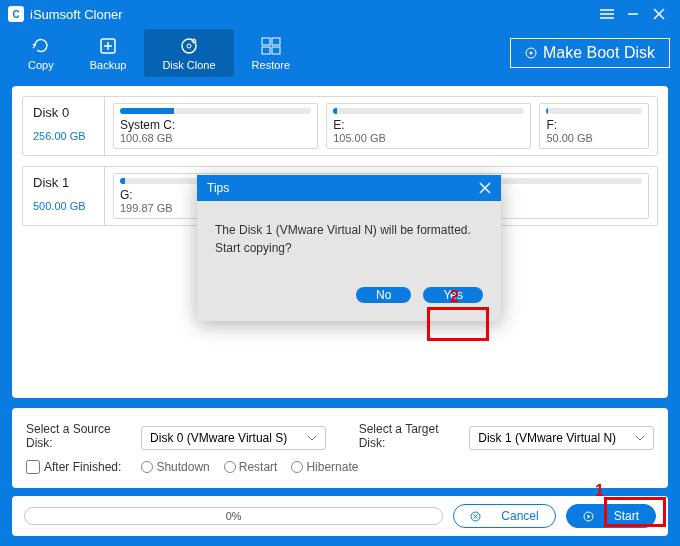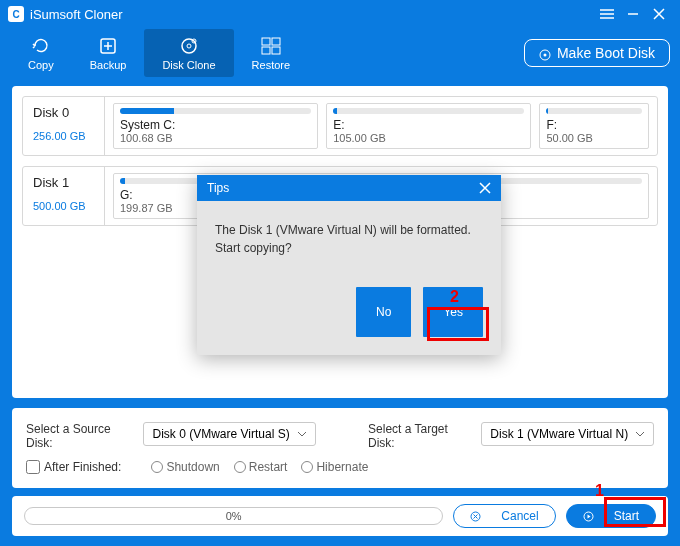--- a/index.html
+++ b/index.html
@@ -6,55 +6,55 @@
 body{width:680px;height:546px;background:#0a7be0;overflow:hidden;position:relative;font-size:12px}
 .titlebar{height:28px;background:#0a7be0;color:#fff;display:flex;align-items:center;padding:0 8px}
 .titlebar .logo{width:16px;height:16px;background:#fff;border-radius:3px;display:flex;align-items:center;justify-content:center;color:#0a7be0;font-size:10px;font-weight:bold;margin-right:6px}
 .titlebar .title{font-size:13px;flex:1}
 .titlebar .win-btn{width:26px;height:26px;display:flex;align-items:center;justify-content:center;color:#fff;cursor:pointer}
 .toolbar{height:50px;background:#0a7be0;display:flex;align-items:center;padding:0 10px}
 .tool-btn{display:flex;flex-direction:column;align-items:center;justify-content:center;color:#fff;padding:4px 18px;height:48px;cursor:pointer;border-radius:3px}
 .tool-btn.active{background:#0662b3}
 .tool-btn .ico{font-size:18px;height:22px;display:flex;align-items:center}
 .tool-btn .lbl{font-size:11px;margin-top:2px}
-.boot-btn{margin-left:auto;border:1px solid #fff;color:#fff;padding:5px 14px;border-radius:8px;font-size:14px;cursor:pointer;display:flex;align-items:flex-end;gap:6px}
+.boot-btn{margin-left:auto;border:1px solid #fff;color:#fff;padding:5px 14px;border-radius:0;font-size:16px;cursor:pointer;display:flex;align-items:center;gap:6px}
 .content{position:absolute;left:12px;right:12px;top:86px;bottom:58px;display:flex;flex-direction:column;gap:10px}
 .panel{background:#fff;border-radius:4px;padding:10px}
 .disks-panel{flex:1;overflow:hidden}
 .disk-row{border:1px solid #d8d8d8;border-radius:3px;display:flex;margin-bottom:10px}
 .disk-head{width:82px;padding:8px 10px;border-right:1px solid #d8d8d8}
 .disk-head .dn{font-size:13px;color:#222;margin-bottom:10px}
 .disk-head .ds{font-size:11px;color:#0a7be0}
 .parts{flex:1;display:flex;padding:6px 8px;gap:8px}
 .part{border:1px solid #d8d8d8;border-radius:2px;flex:1;padding:4px 6px}
 .part .bar{height:6px;background:#e8e8e8;border-radius:3px;margin-bottom:4px;overflow:hidden}
 .part .bar .fill{height:100%;background:#0a7be0}
 .part .pn{font-size:12px;color:#222}
 .part .ps{font-size:11px;color:#666}
 .ctrl-panel{padding:14px 14px}
-.ctrl-row{display:flex;align-items:flex-start;gap:20px;margin-bottom:10px}
+.ctrl-row{display:flex;align-items:flex-end;gap:10px;margin-bottom:10px}
 .sel-lbl{font-size:12px;color:#333}
 .sel{border:1px solid #c9c9c9;border-radius:3px;padding:4px 8px;display:flex;align-items:center;justify-content:space-between;width:200px;background:#fff;cursor:pointer;font-size:12px}
 .chk{display:flex;align-items:center;gap:4px;font-size:12px;color:#333}
 .chk input{width:14px;height:14px}
 .radios{display:flex;gap:14px;margin-left:10px}
 .radio{display:flex;align-items:center;gap:3px;font-size:12px;color:#666}
 .radio .rcirc{width:12px;height:12px;border:1px solid #888;border-radius:50%}
 .footer{position:absolute;left:12px;right:12px;bottom:10px;background:#fff;border-radius:4px;padding:8px 12px;display:flex;align-items:center;gap:10px}
 .prog{flex:1;height:18px;border:1px solid #c9c9c9;border-radius:9px;display:flex;align-items:center;justify-content:center;font-size:11px;color:#555}
 .pill-btn{border:1px solid #0a7be0;color:#0a7be0;background:#fff;border-radius:13px;padding:4px 16px;font-size:12px;cursor:pointer;display:flex;align-items:center;gap:20px}
 .pill-btn.primary{background:#0a7be0;color:#fff}
 .callout{position:absolute;border:3px solid #e00;pointer-events:none}
 .callout-num{position:absolute;color:#e00;font-weight:bold;font-size:16px}
 .modal{position:absolute;left:197px;top:175px;width:304px;background:#e5e5e5;box-shadow:0 4px 20px rgba(0,0,0,.3);border-radius:2px}
 .modal-t{background:#0a7be0;color:#fff;padding:6px 10px;display:flex;align-items:center;font-size:12px}
 .modal-t .mx{margin-left:auto;cursor:pointer}
 .modal-b{padding:20px 18px;font-size:12px;color:#333;line-height:1.5}
 .modal-f{display:flex;justify-content:flex-end;gap:12px;padding:10px 18px 18px}
-.mbtn{background:#0a7be0;color:#fff;border-radius:1px;padding:18px 20px;font-size:12px;cursor:pointer;min-width:54px;text-align:center}
+.mbtn{background:#0a7be0;color:#fff;border-radius:8px;padding:1px 20px;font-size:12px;cursor:pointer;min-width:54px;text-align:center}
 svg{display:block}
 </style>
 </head>
 <body>
 
 <div class="titlebar">
   <div class="logo">C</div>
   <div class="title">iSumsoft Cloner</div>
   <div class="win-btn">
       <svg width="14" height="10">

